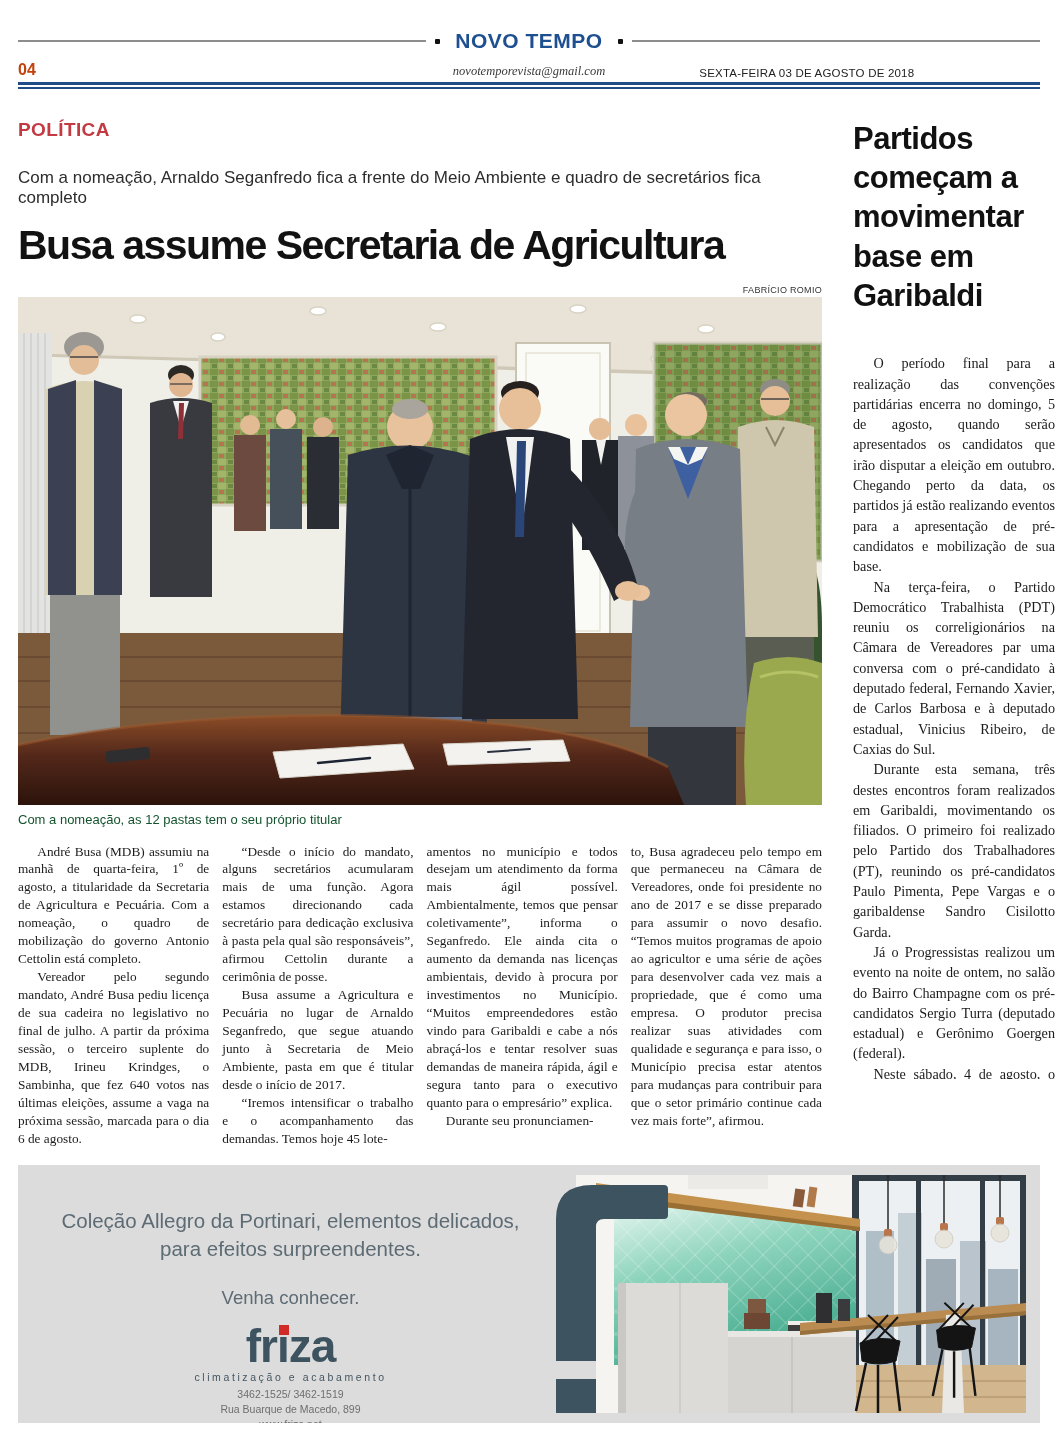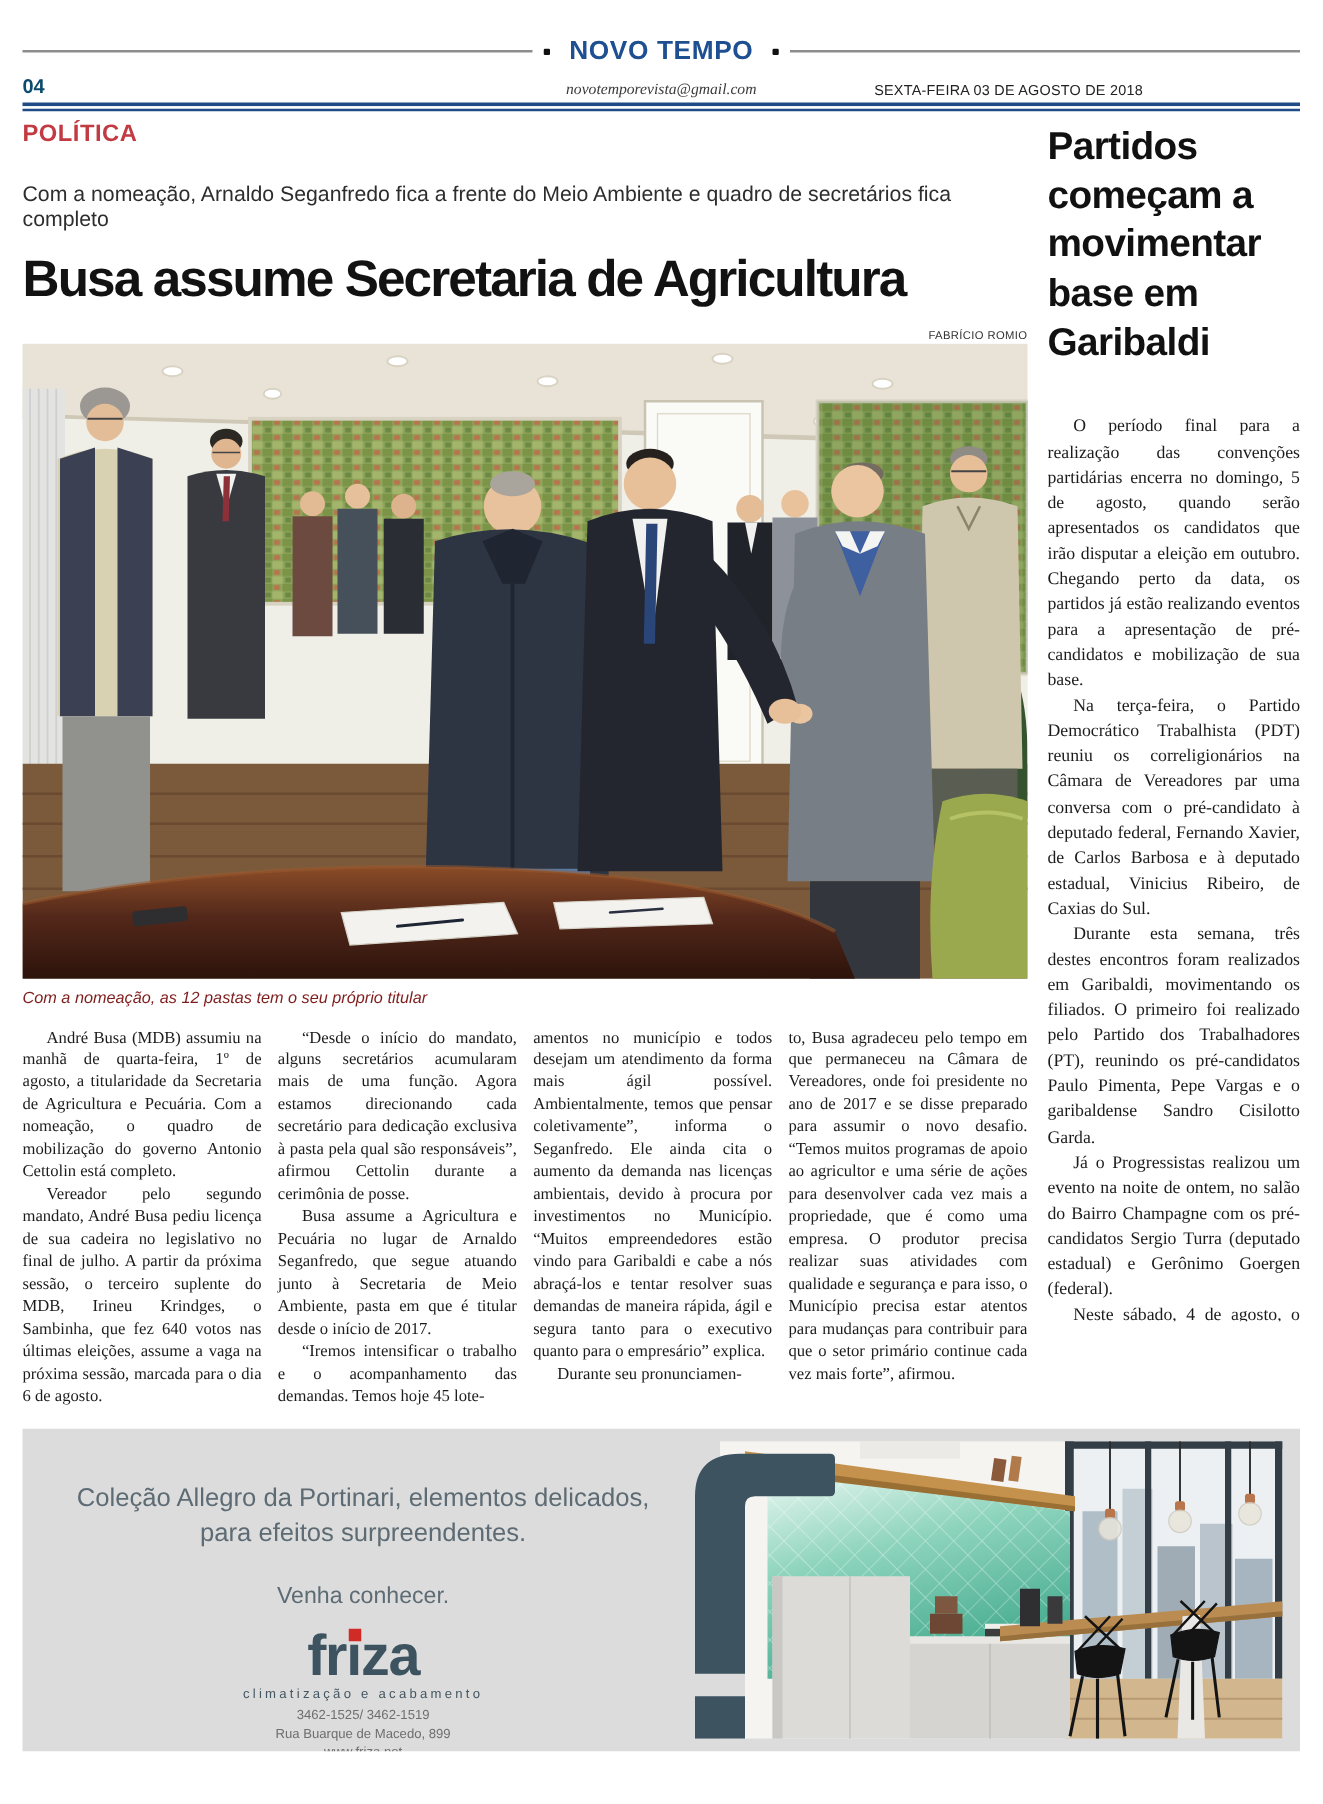--- a/index.html
+++ b/index.html
@@ -6,39 +6,39 @@
   .page{position:relative;width:1058px;height:1443px;box-sizing:border-box;
         padding:0 18px;background:#fff;overflow:hidden;
         font-family:"Liberation Sans",sans-serif;color:#1c1c1c;}
   
   .hdr{padding-top:28px;}
   .mast-row{display:flex;align-items:center;gap:9px;height:26px;}
   .h-rule{flex:1;height:2px;background:#8d8d8d;}
   .h-dot{width:5px;height:5px;background:#111;border-radius:1px;}
   .masthead{font-size:21px;font-weight:bold;color:#1d4f91;letter-spacing:.5px;margin:0 6px;white-space:nowrap;}
   .meta-row{display:grid;grid-template-columns:1fr 1fr 1fr;align-items:end;height:24px;margin-top:1px;}
-  .pageno{font-size:16px;font-weight:bold;color:#0c4a6e;}
+  .pageno{font-size:16px;font-weight:bold;color:#c2410c;}
   .email{text-align:center;font-style:italic;font-size:12.5px;color:#3a3a3a;
          font-family:"Liberation Serif",serif;}
   .date{text-align:left;font-size:11.5px;color:#222;letter-spacing:.2px;}
   .dbl-rule{margin-top:3px;}
   .dbl-rule .thick{height:3px;background:#1f4b87;}
   .dbl-rule .gap{height:2px;background:#fff;}
   .dbl-rule .thin{height:1.5px;background:#1f4b87;}
   
-  .content{display:flex;gap:16px;}
+  .content{display:flex;gap:31px;margin-top:22px;}
   .main-col{width:804px;flex:none;}
   .side-col{width:202px;flex:none;}
   .section-label{font-size:19px;font-weight:bold;color:#c23a42;letter-spacing:.4px;margin-top:8px;}
   .kicker{font-size:17px;color:#2d2d2d;margin:27px 0 0 0;}
   .headline{font-size:41px;font-weight:bold;color:#121212;letter-spacing:-1.5px;
             margin:16px 0 0 0;line-height:1.05;white-space:nowrap;}
   .credit{font-size:9px;color:#333;text-align:right;letter-spacing:.3px;margin-top:18px;}
   .photo-wrap{width:804px;height:508px;margin-top:2px;background:#efefe8;}
-  .caption{font-size:13px;color:#7f1d1d;margin-top:7px;font-style:italic;}
+  .caption{font-size:13px;color:#14532d;margin-top:7px;}
   .art-cols{display:flex;gap:13px;margin-top:16px;height:304px;overflow:hidden;
             font-family:"Liberation Serif","DejaVu Serif",serif;
             font-size:13.3px;line-height:1.35;text-align:justify;color:#1b1b1b;}
   .art-cols .col{flex:1;}
   .art-cols p{margin:0;text-indent:1.45em;}
   .art-cols p.noind{text-indent:0;}
   
   .side-hl{font-size:31px;font-weight:bold;color:#111;letter-spacing:-.5px;
            line-height:1.27;margin:8px 0 0 0;}
   .side-body{margin-top:38px;height:726px;overflow:hidden;

